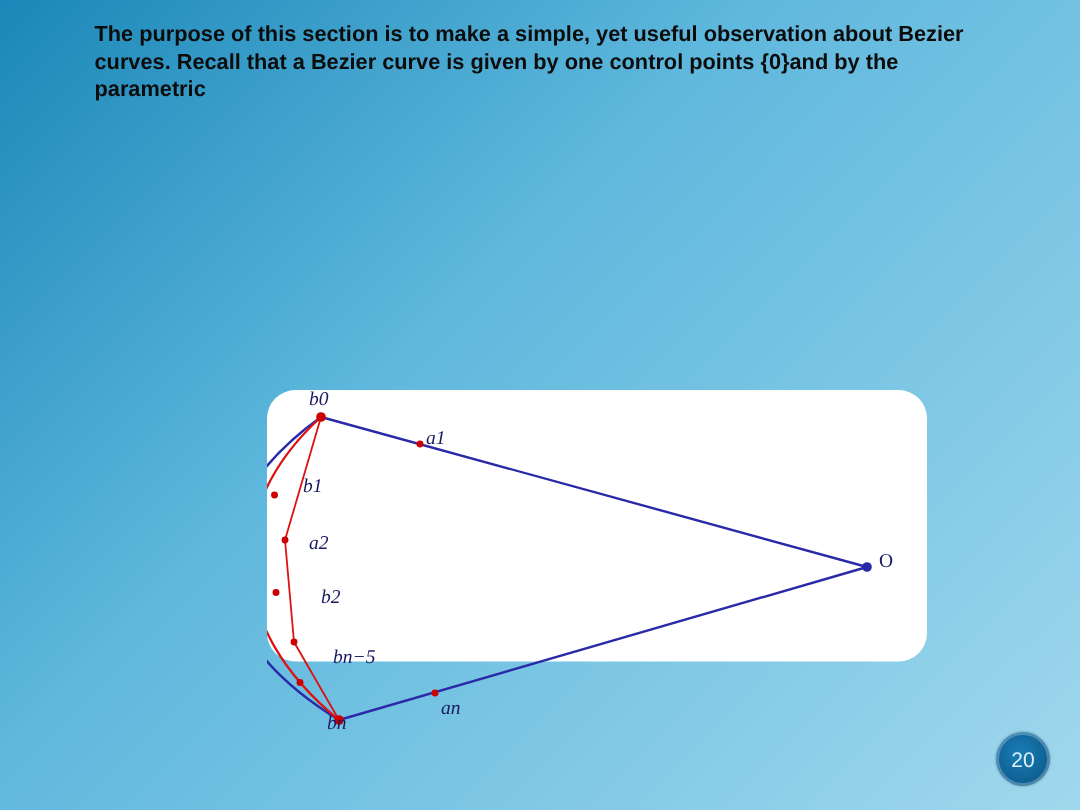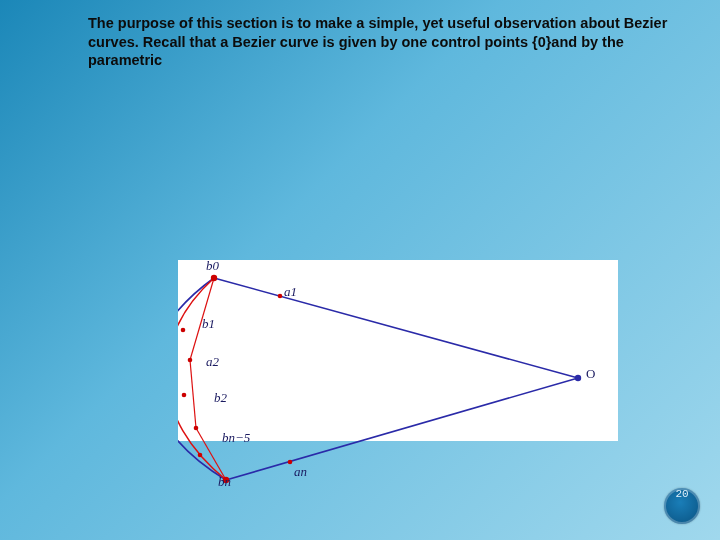--- a/index.html
+++ b/index.html
@@ -20,51 +20,51 @@
   .title {
     font-size: 30px;
     font-weight: 700;
     color: #0b1e3a;
     letter-spacing: 0.5px;
     padding-bottom: 6px;
     border-bottom: 3px solid rgba(15, 40, 70, 0.85);
     margin-bottom: 14px;
   }
   .content {
-    margin-left: 60px;
+    margin-left: 35px;
     width: 580px;
     color: #0c0c0c;
     font-size: 14.5px;
     font-weight: 700;
     line-height: 1.28;
   }
   .content p { margin: 0; }
   .diagram {
     position: absolute;
     left: 178px;
     top: 260px;
     width: 440px;
     height: 181px;
     background: #ffffff;
+    border-radius: 19px;
   }
   .page-badge {
     position: absolute;
     right: 20px;
     bottom: 16px;
     width: 36px;
     height: 36px;
     border-radius: 50%;
     background: radial-gradient(circle at 45% 40%, #1a7eb8 0%, #0e5e90 70%, #0a4d78 100%);
     box-shadow: inset 0 0 0 2px rgba(255,255,255,0.25), 0 0 2px rgba(0,0,0,0.3);
     display: flex;
-    align-items: flex-start;
+    align-items: center;
     justify-content: center;
     color: #dff0fa;
-    font-size: 11px;
-    font-family: Liberation Mono, monospace;
+    font-size: 14px;
   }
   .diag-label {
     position: absolute;
     font-family: "Times New Roman", serif;
     font-style: italic;
     font-size: 13px;
     color: #1a1a60;
   }
 </style>
 </head>

